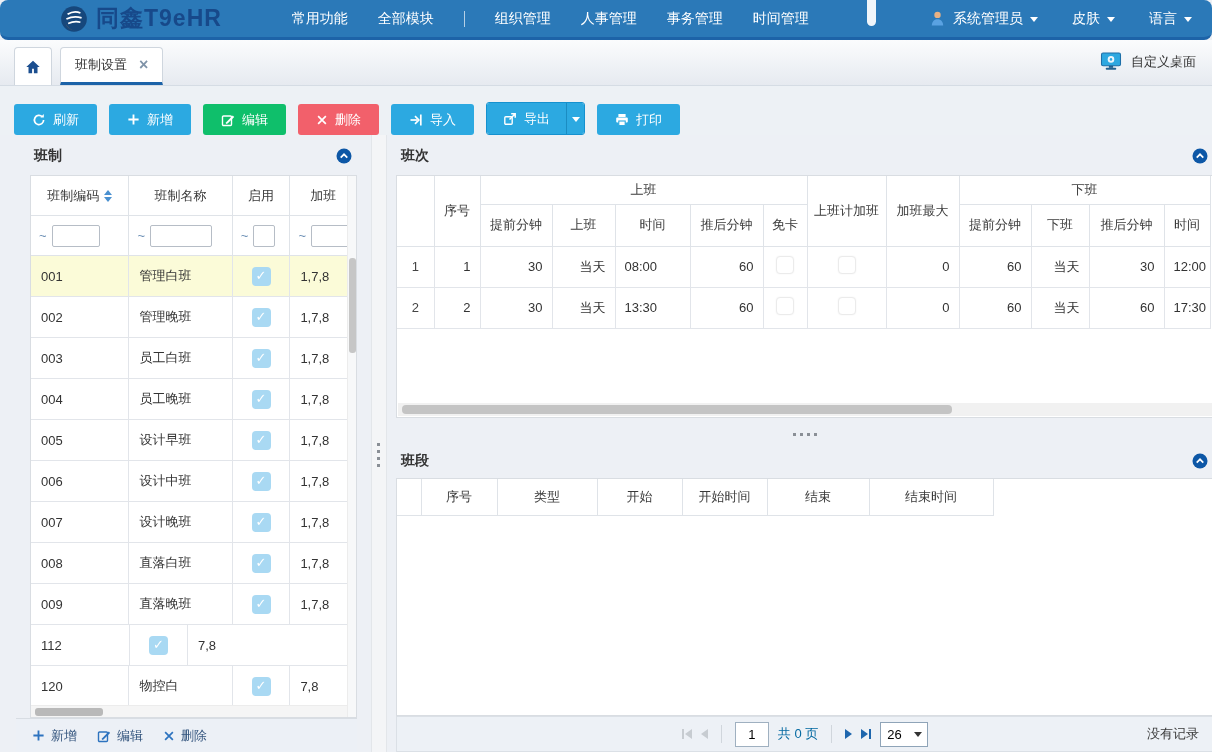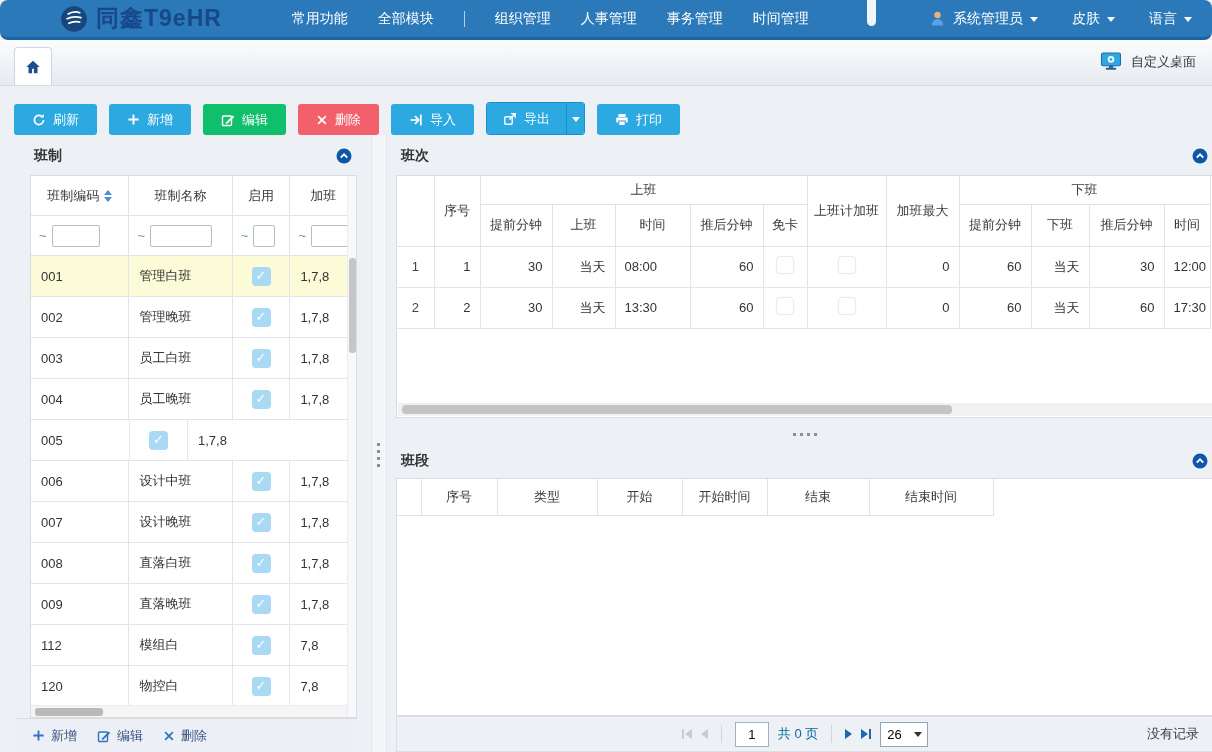--- a/index.html
+++ b/index.html
@@ -181,20 +181,24 @@
     </span>
   </div>
 </div>
 
 <div class="tabbar">
   <div class="tab-home">
     <svg width="16" height="16" viewBox="0 0 16 16">
       <path d="M8 1.8L1.3 8h2.2v6.2h3.6v-4.4h1.8v4.4h3.6V8h2.2z" fill="#1b4e8f"></path>
     </svg>
   </div>
+  <div class="tab-active">
+    <span>班制设置</span>
+    <span class="tab-close">×</span>
+  </div>
   <div class="custom-desktop">
     <span style="display:flex;">
       <svg width="22" height="19" viewBox="0 0 20 18">
         <rect x="1" y="1" width="18" height="12" rx="1.5" fill="#2ea8e0" stroke="#1d6fa8"></rect>
         <circle cx="10" cy="7" r="3.1" fill="#eef6fb"></circle>
         <circle cx="10" cy="7" r="1.2" fill="#2ea8e0"></circle>
         <rect x="8" y="13" width="4" height="2" fill="#23618f"></rect>
         <rect x="5" y="15" width="10" height="1.8" rx=".9" fill="#23618f"></rect>
       </svg>
     </span>
@@ -336,20 +340,21 @@
           <div class="bz-row">
             <div class="c w-code">004</div>
             <div class="c w-name">员工晚班</div>
             <div class="c w-en en">
               <span class="cb checked"></span>
             </div>
             <div class="c w-ot">1,7,8</div>
           </div>
           <div class="bz-row">
             <div class="c w-code">005</div>
+            <div class="c w-name">设计早班</div>
             <div class="c w-en en">
               <span class="cb checked"></span>
             </div>
             <div class="c w-ot">1,7,8</div>
           </div>
           <div class="bz-row">
             <div class="c w-code">006</div>
             <div class="c w-name">设计中班</div>
             <div class="c w-en en">
               <span class="cb checked"></span>
@@ -375,21 +380,20 @@
           <div class="bz-row">
             <div class="c w-code">009</div>
             <div class="c w-name">直落晚班</div>
             <div class="c w-en en">
               <span class="cb checked"></span>
             </div>
             <div class="c w-ot">1,7,8</div>
           </div>
           <div class="bz-row">
             <div class="c w-code">112</div>
-            <div class="c w-name">模组白</div>
             <div class="c w-en en">
               <span class="cb checked"></span>
             </div>
             <div class="c w-ot">7,8</div>
           </div>
           <div class="bz-row">
             <div class="c w-code">120</div>
             <div class="c w-name">物控白</div>
             <div class="c w-en en">
               <span class="cb checked"></span>

